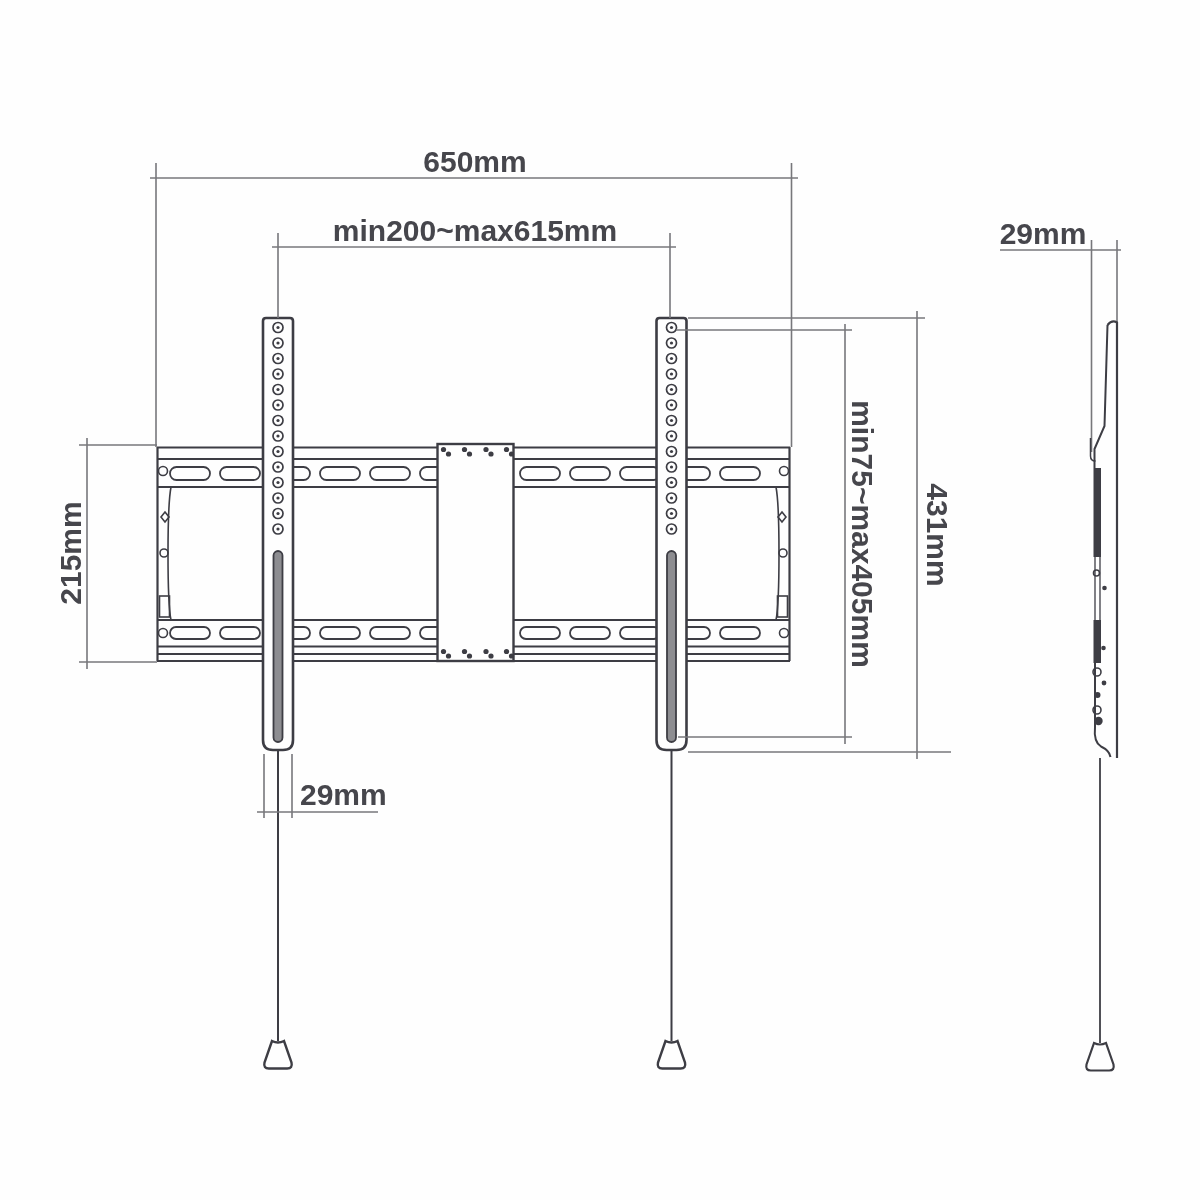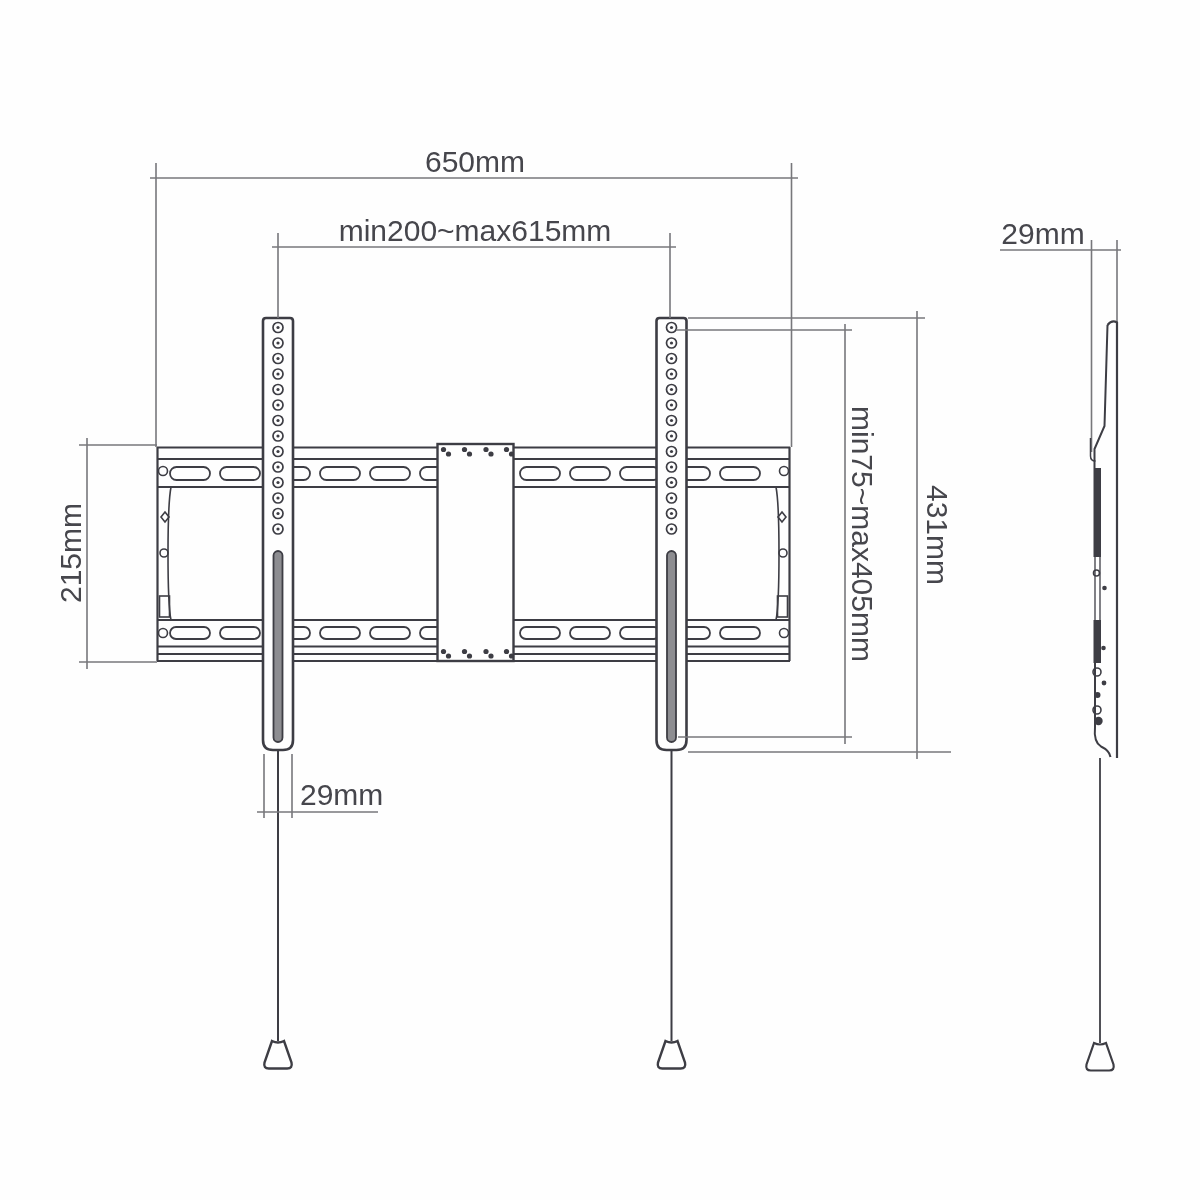--- a/index.html
+++ b/index.html
@@ -1,16 +1,16 @@
 <!DOCTYPE html>
 <html style="--outline: #3d3d44; --dimension: #77777b; --slot_fill: #8d8d91; --text: #46464c; --background: #fefefe;"><head>
 <meta charset="utf-8">
 <style>
   html,body{margin:0;padding:0;background:#fff;}
-  .stage{position:relative;width:1200px;height:1200px;background:var(--background,#fefefe);overflow:hidden;}
+  .stage{position:relative;width:1200px;height:1200px;background:var(--background,#fefefe);overflow:hidden;font-weight:bold;}
   svg{position:absolute;left:0;top:0;}
   .ol{stroke:var(--outline,#3d3d44);fill:none;}
   .wf{fill:var(--background,#fefefe);stroke:var(--outline,#3d3d44);}
   .df{fill:var(--outline,#3d3d44);stroke:none;}
   .sf{fill:var(--slot_fill,#8d8d91);stroke:var(--outline,#3d3d44);}
   .dim{stroke:var(--dimension,#76767a);fill:none;stroke-width:1.6;}
   .lbl{fill:var(--text,#46464c);font-family:"Liberation Sans",sans-serif;font-size:30px;}
 </style>
 </head>
 <body>

